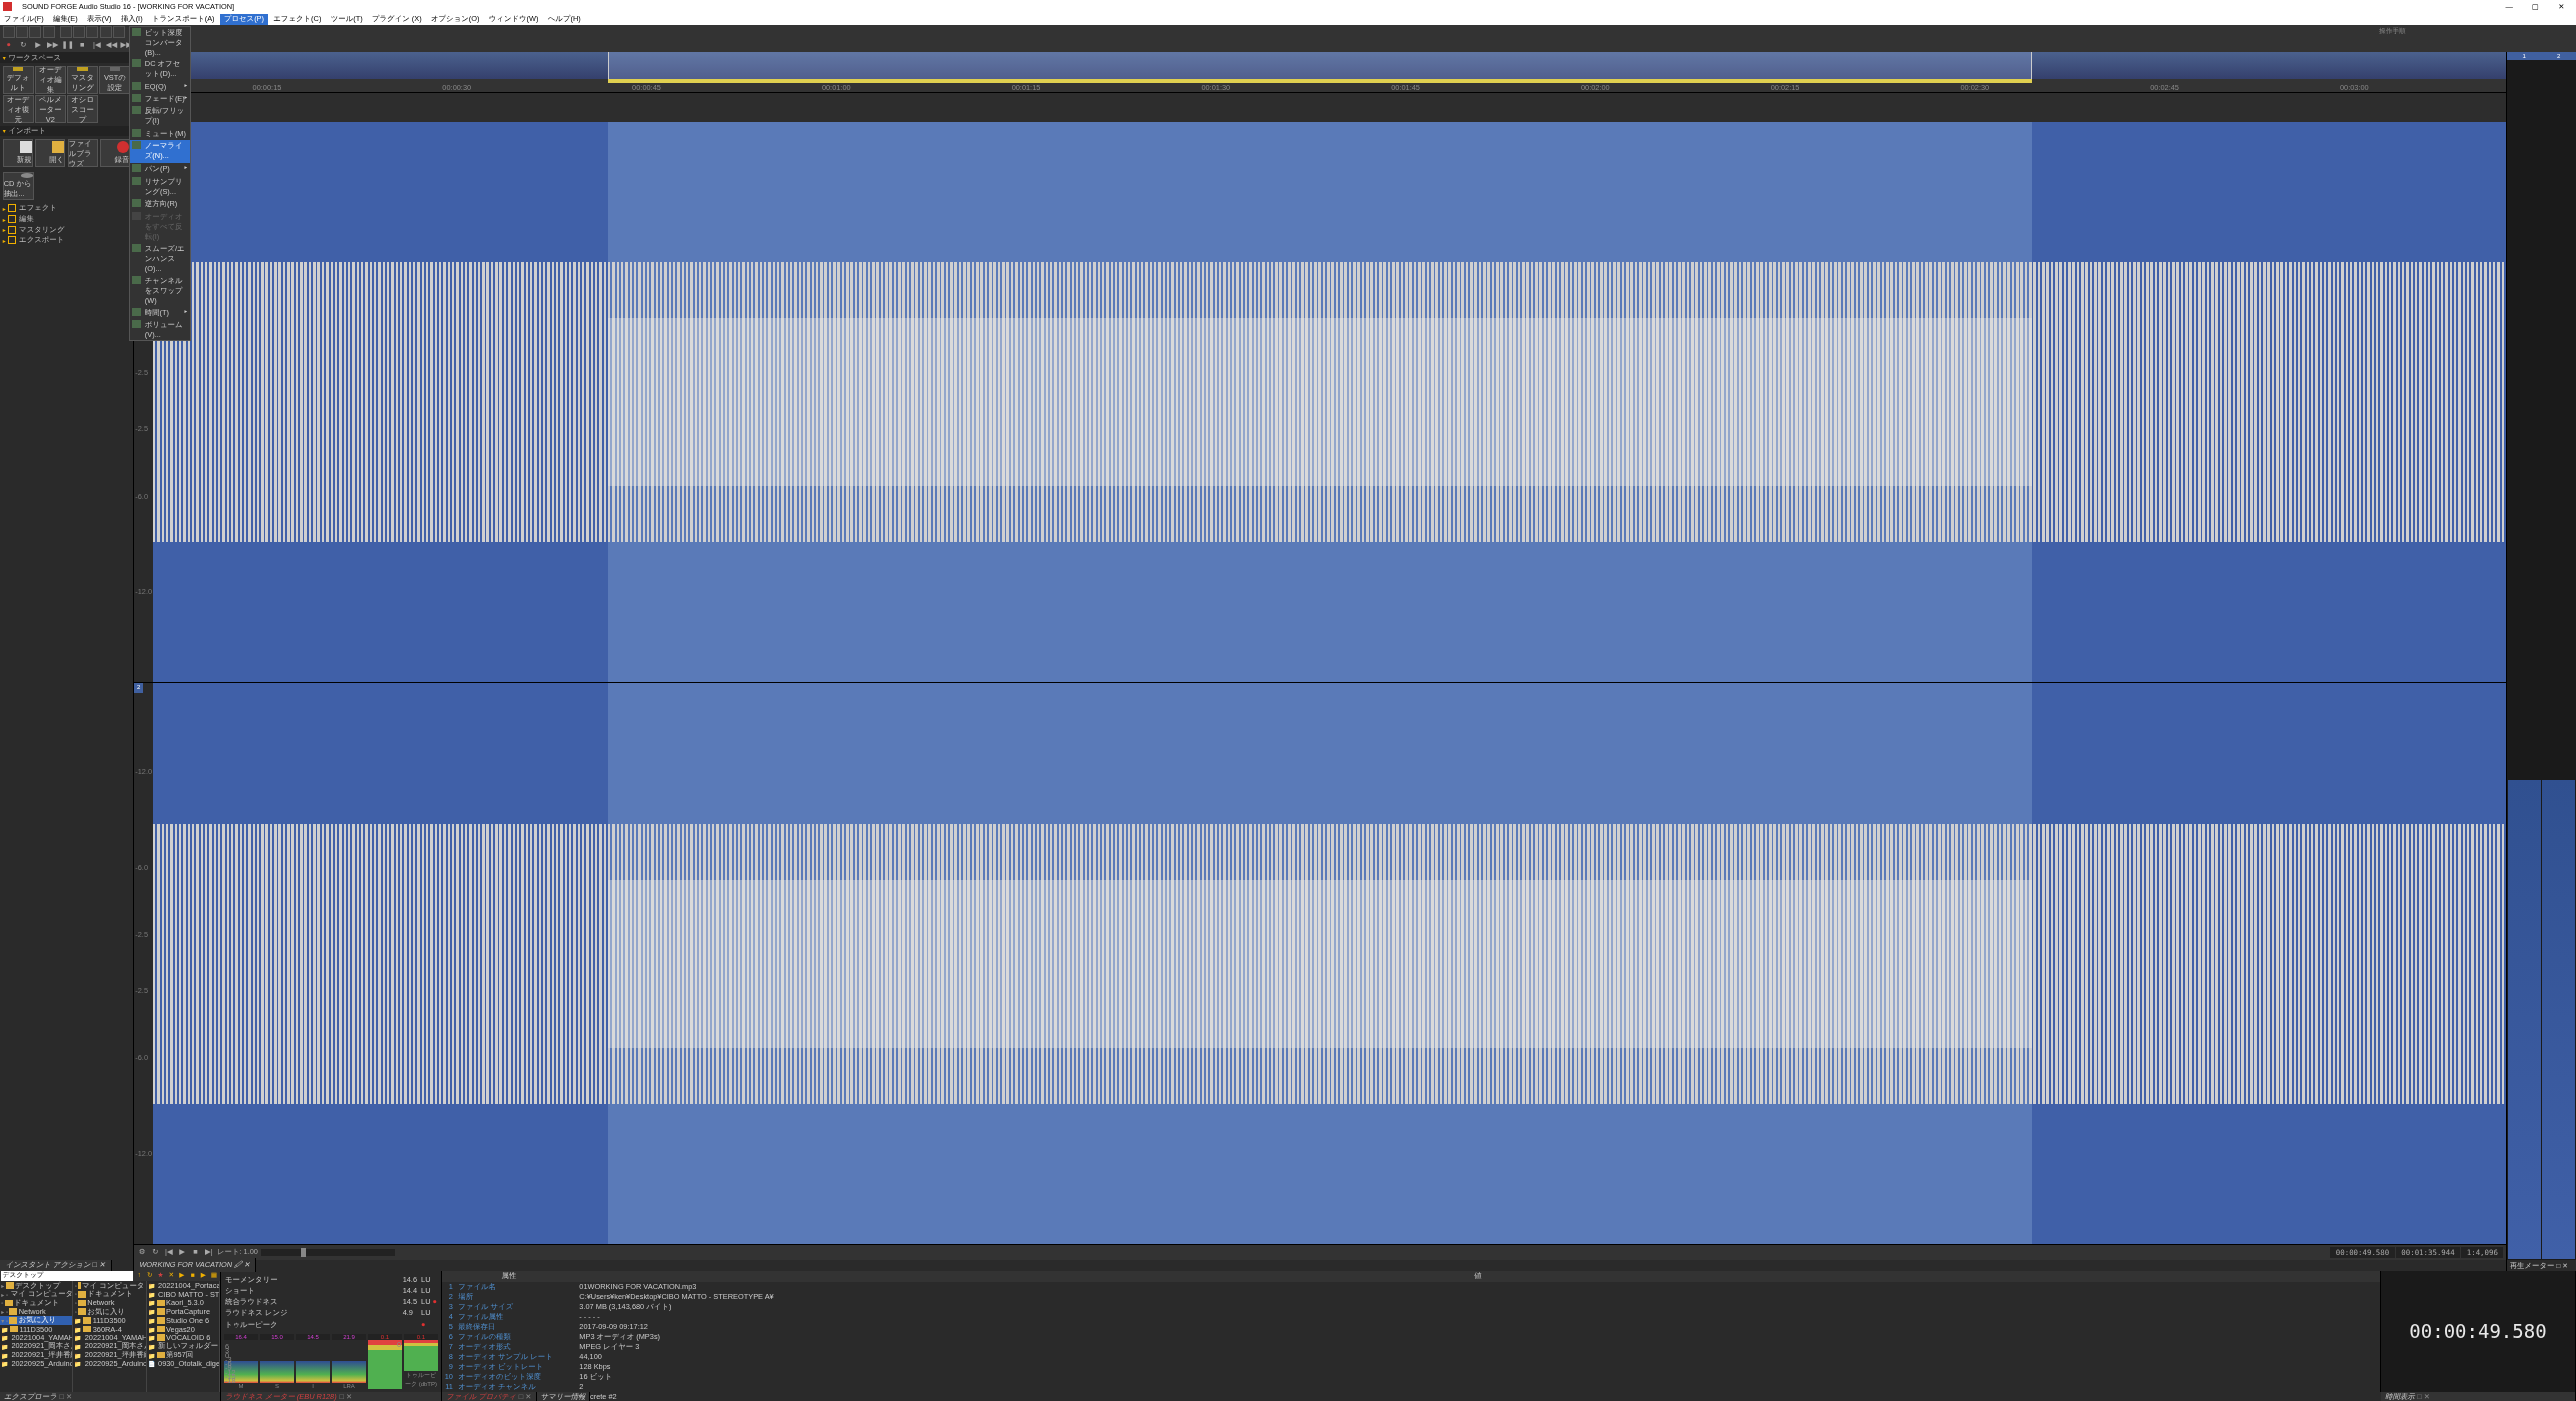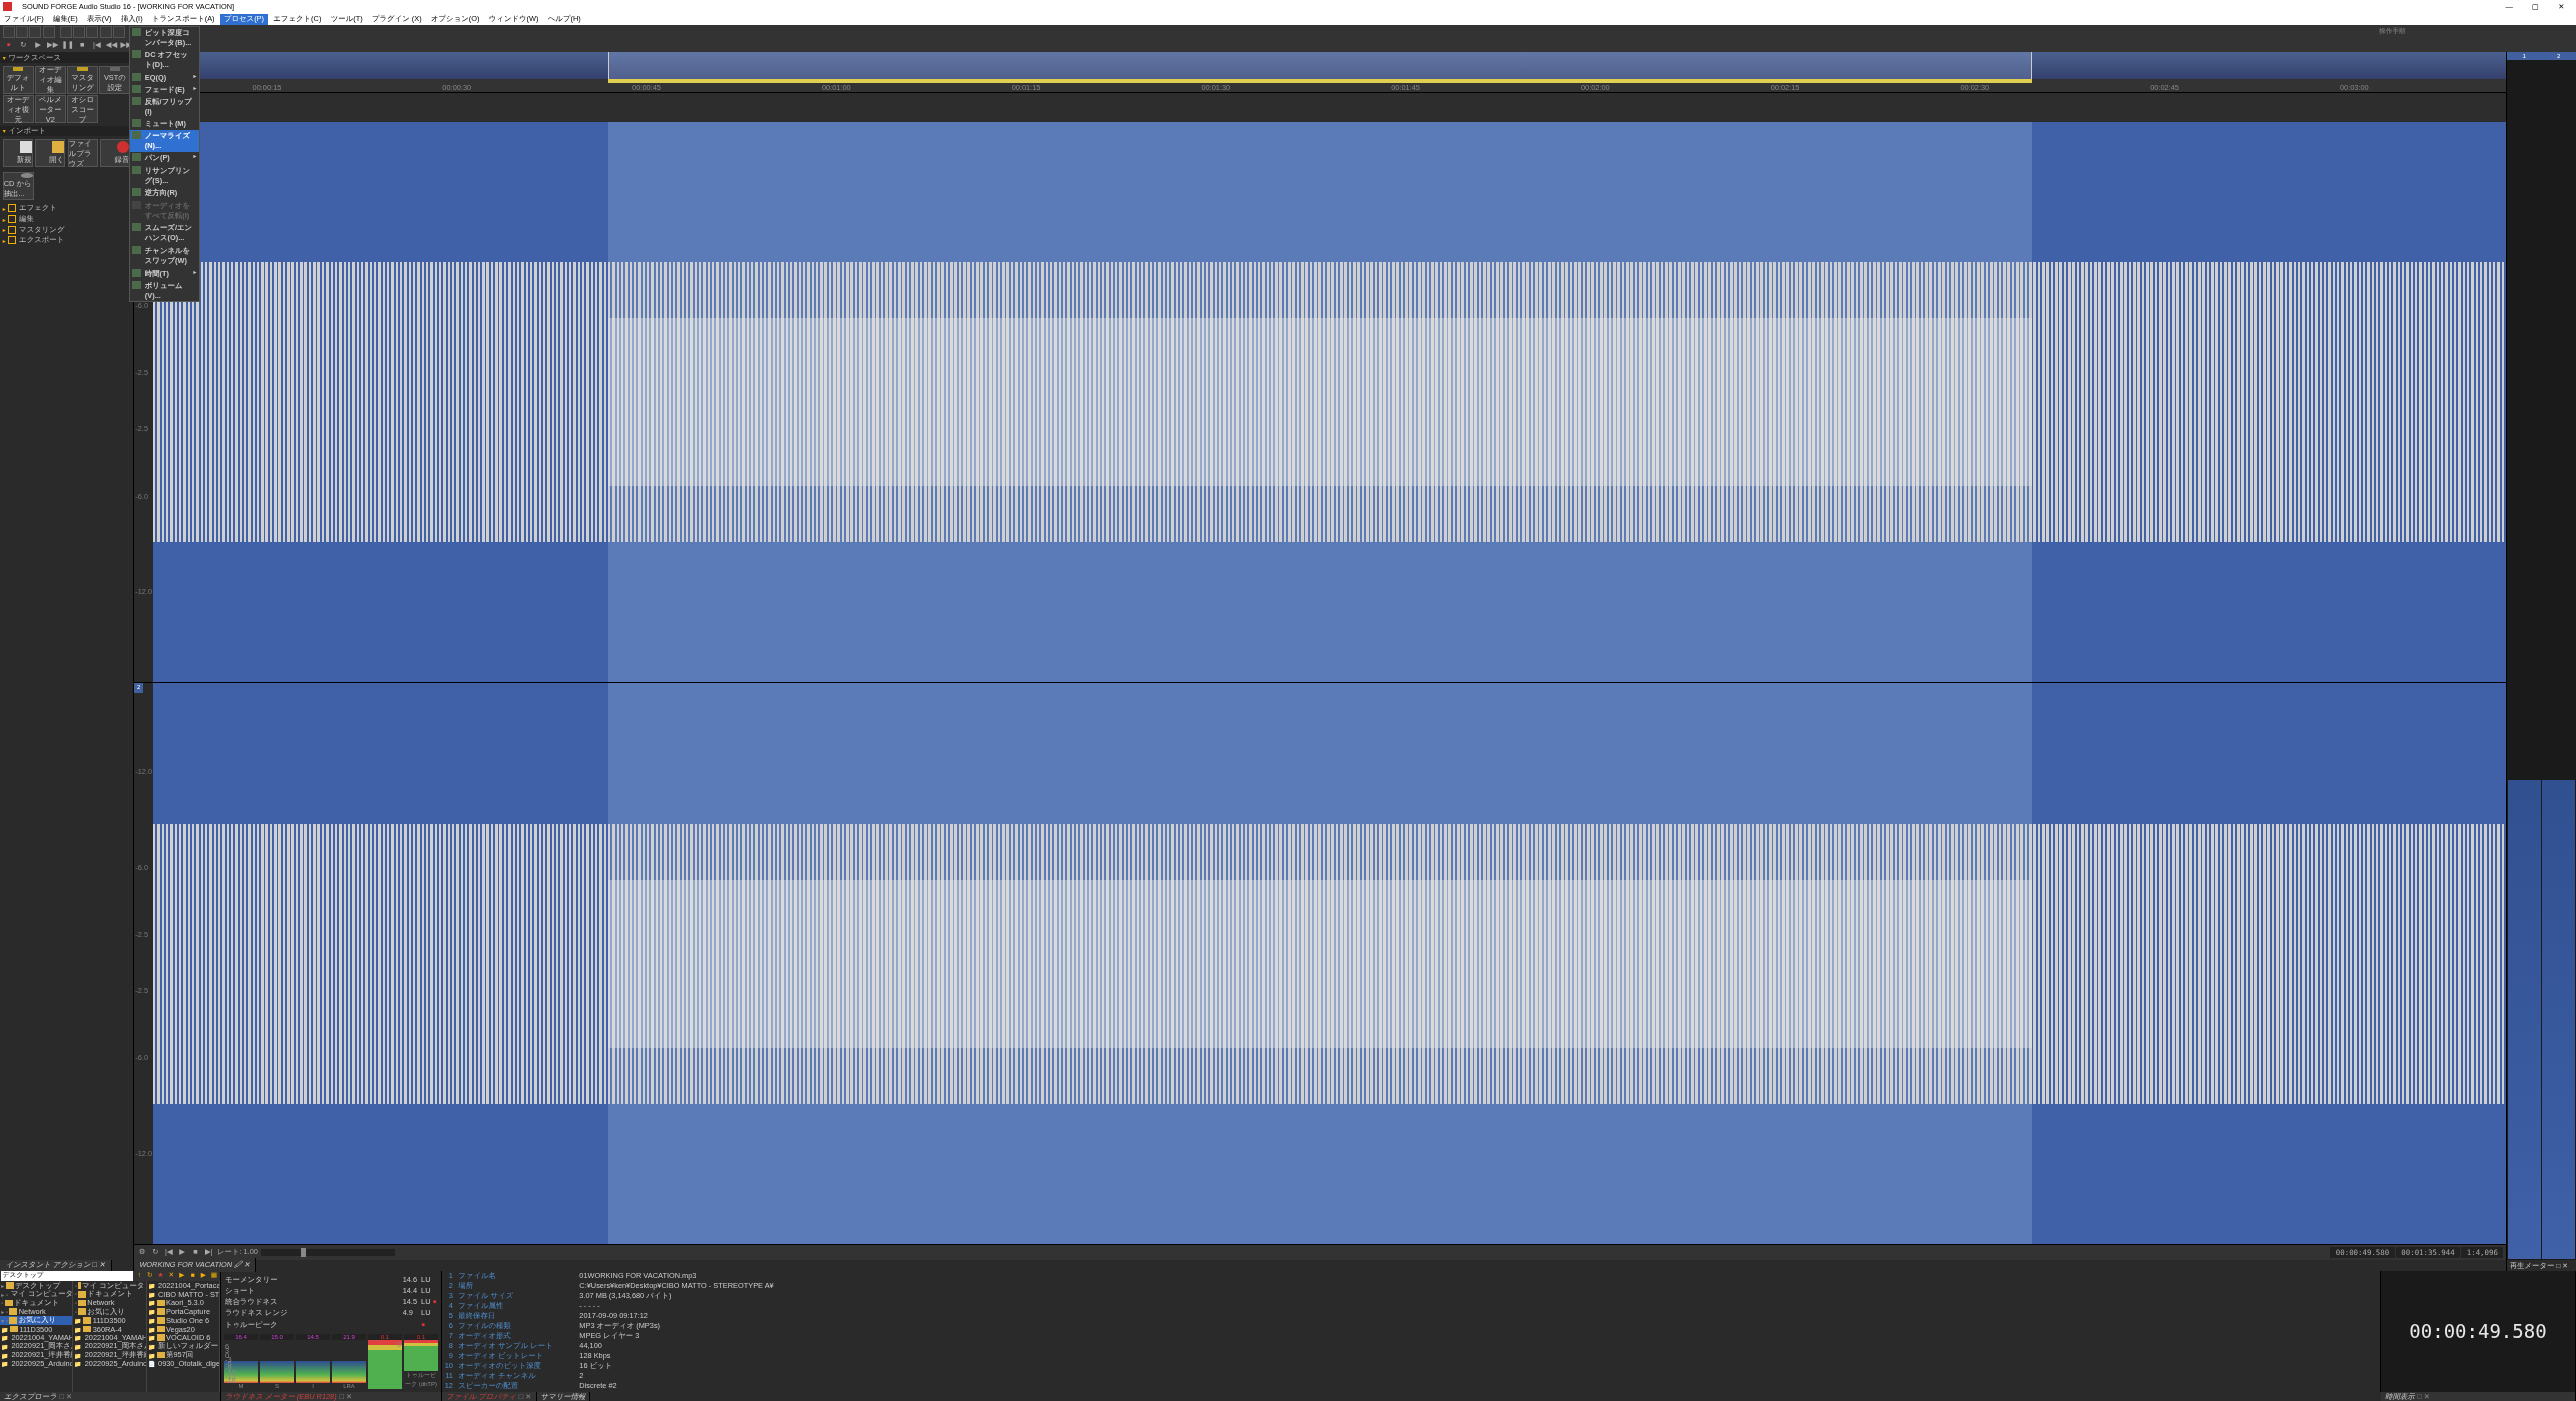--- a/index.html
+++ b/index.html
@@ -89,21 +89,21 @@
 .props td { padding: 0 2.7px; color: #5090d0; border-bottom: 0; height: 8.7px; }
 .props td.n { width: 13.4px; text-align: right; color: #5090d0; }
 .props td.k { width: 121px; }
 .props td.v { color: #ccc; }
 .timepane { width: 195px; background: #1a1a1a; display: flex; align-items: center; justify-content: center; }
 .timepane .big { font-family: monospace; font-size: 19px; color: #e8e8e8; }
 .bottom-tabs { height: 9.4px; background: #2a2a2a; display: flex; }
 .bottom-tabs .bt { padding: 0 4px; font-size: 6.7px; background: #333; border-right: 0.7px solid #000; font-style: italic; }
 .bottom-tabs .bt .x { margin-left: 2.7px; color: #888; font-style: normal; }
 .bottom-tabs .bt.red { color: #d04040; }
-.dropdown { position: absolute; left: 129px; top: 25.5px; width: 71px; background: #333; border: 0.7px solid #555; z-index: 100; font-size: 6.7px; font-weight: bold; }
+.dropdown { position: absolute; left: 129px; top: 25.5px; width: 62px; background: #333; border: 0.7px solid #555; z-index: 100; font-size: 6.7px; }
 .dropdown .mi { padding: 1.3px 4px 1.3px 14.8px; color: #ccc; position: relative; }
 .dropdown .mi .mico { position: absolute; left: 2px; top: 1.3px; width: 9.4px; height: 8px; background: #4a6a4a; }
 .dropdown .mi.hl { background: #3070d0; color: #fff; }
 .dropdown .mi.dis { color: #666; }
 .dropdown .mi.sub::after { content: "▸"; position: absolute; right: 2.7px; font-size: 5.4px; }
 .side-label { position: absolute; right: 0; top: 0; width: 201px; height: 13.4px; background: #333; color: #888; padding: 1.3px 4px; font-size: 6.7px; }
 </style>
 </head>
 <body>
 
@@ -593,20 +593,24 @@
         </div>
       <div class="mcol">
           <div class="mtop">0.1</div>
           <div class="mbar" style="background:linear-gradient(#e04040 0 10%,#d0c040 10% 20%,#50b050 20% 100%)"></div>
           <div class="mlbl">トゥルーピーク (dbTP)</div>
         </div>
     </div>
   </div>
 
   <div class="b-pane props">
+    <div class="hdr2">
+        <span>属性</span>
+        <span style="flex:1;text-align:center">値</span>
+      </div>
     <table id="props-table">
         <tbody>
           <tr>
             <td class="n">1</td>
             <td class="k">ファイル名</td>
             <td class="v">01WORKING FOR VACATION.mp3</td>
           </tr>
         </tbody>
         <tbody>
           <tr>

